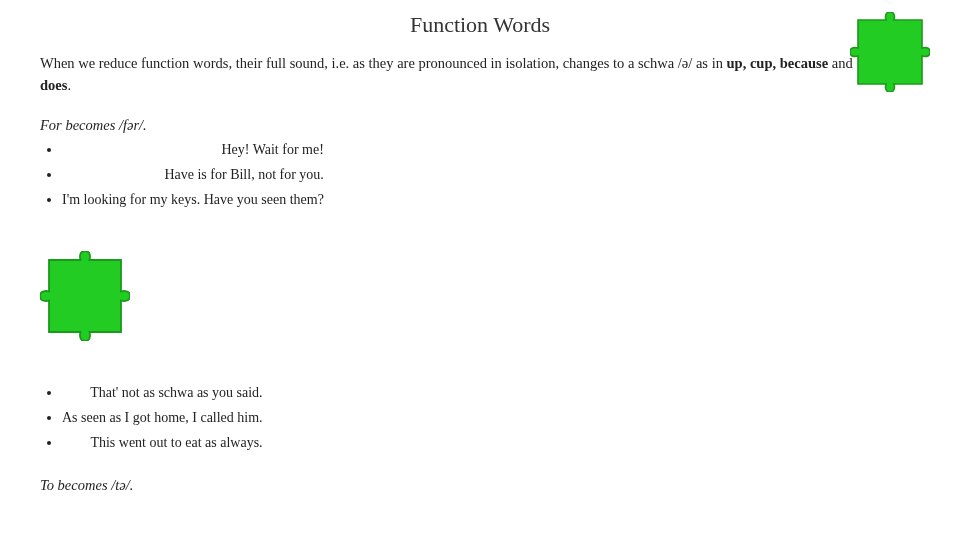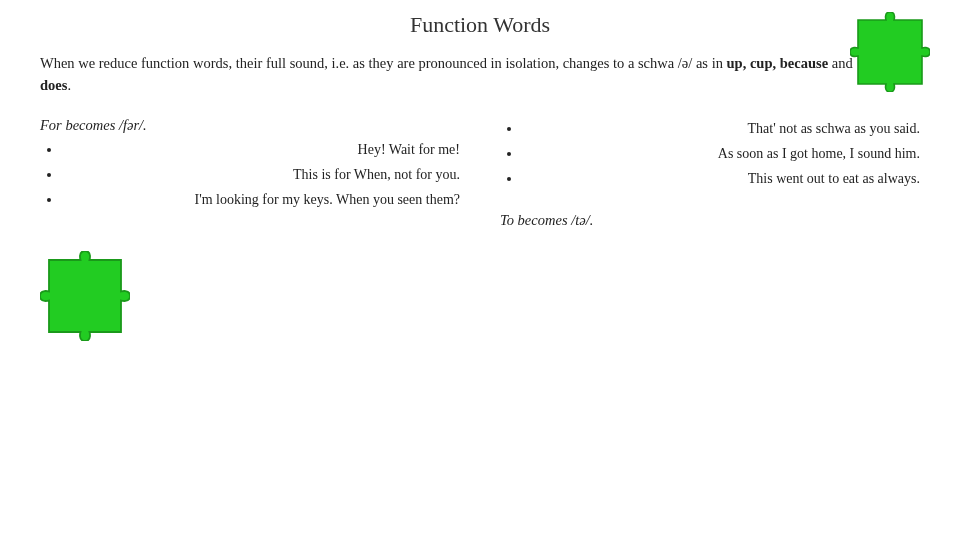--- a/index.html
+++ b/index.html
@@ -39,20 +39,21 @@
     }
 
     .intro strong {
       font-weight: bold;
     }
 
     .two-col {
       display: flex;
       gap: 40px;
       align-items: flex-start;
+      flex-direction: column;
     }
 
     .col-left {
       flex: 1;
       position: relative;
     }
 
     .col-right {
       flex: 1;
     }
@@ -123,22 +124,22 @@
 
   <div class="two-col">
 
     <div class="col-left">
       <div class="section">
         <p class="section-title">
           <em>For</em><span> becomes /fər/.</span>
         </p>
         <ul>
           <li>Hey!  Wait for me!</li>
-          <li>This is for When, not for you.</li>
-          <li>I'm looking for my keys. When you seen them?</li>
+          <li>Have is for Bill, not for you.</li>
+          <li>I'm looking for my keys. Have you seen them?</li>
         </ul>
       </div>
 
       <svg style="margin-top: 40px; display:block;" width="90" height="90" viewBox="0 0 100 100" xmlns="http://www.w3.org/2000/svg">
         <path d="
           M10,10
           L45,10
           C45,10 42,0 50,0
           C58,0 55,10 55,10
           L90,10
@@ -156,21 +157,21 @@
           Z
         " fill="#22cc22" stroke="#1a991a" stroke-width="2"></path>
       </svg>
     </div>
 
     <div class="col-right">
 
       <div class="section">
         <ul>
           <li>That' not as schwa as you said.</li>
-          <li>As soon as I got home, I sound him.</li>
+          <li>As seen as I got home, I called him.</li>
           <li>This went out to eat as always.</li>
         </ul>
       </div>
 
       <div class="section" style="margin-top: 18px;">
         <p class="section-title">
           <em>To</em><span> becomes /tə/.</span>
         </p>
       </div>
 

